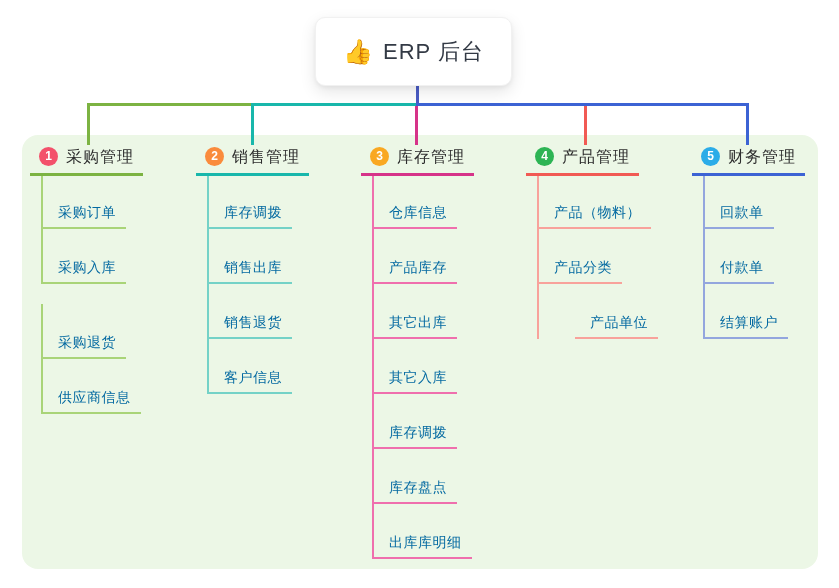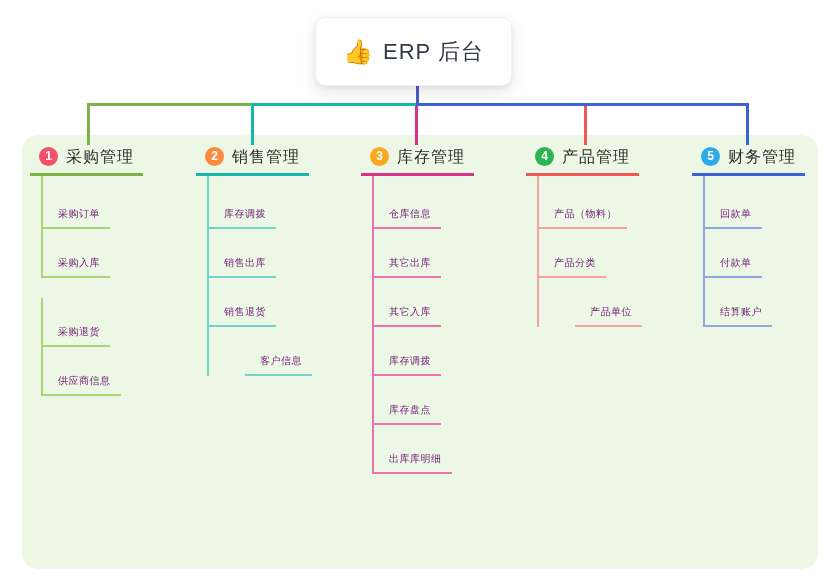--- a/index.html
+++ b/index.html
@@ -27,25 +27,25 @@
     display:inline-flex; align-items:center; gap:8px;
     padding:0 8px 6px 9px; border-bottom:3px solid; min-width:113px;
   }
   .badge {
     width:19px; height:19px; border-radius:50%; color:#fff;
     font-size:12px; font-weight:600; line-height:19px;
     display:flex; align-items:center; justify-content:center; flex:none;
   }
   .blabel { font-size:16px; line-height:20px; color:#2d2d2d; letter-spacing:1px; white-space:nowrap; }
   ul.children { list-style:none; margin:0 0 0 11px; padding:0; }
-  li.child { height:49px; display:flex; align-items:flex-end; border-left:2px solid; }
+  li.child { height:55px; display:flex; align-items:flex-end; border-left:2px solid; }
   li.child:first-child { height:53px; }
   .leaf {
-    font-size:10px; line-height:1.25; color:#701a75; white-space:nowrap;
-    border-bottom:2px solid; padding:0 10px 5px 15px; letter-spacing:0.5px;font-family:Liberation Mono, monospace;
+    font-size:14px; line-height:1.25; color:#0369a1; white-space:nowrap;
+    border-bottom:2px solid; padding:0 10px 5px 15px; letter-spacing:0.5px;
   }
 </style>
 </head>
 <body>
 
 <div class="stage">
   <div class="panel" id="panel" style="background: rgb(236, 247, 230);"></div>
   <div id="connectors">
       <div class="vline" style="left: 416px; top: 86px; width: 3px; height: 17px; background: rgb(74, 92, 197);"></div>
       <div class="vline" style="left: 87px; top: 103px; width: 3px; height: 42px; background: rgb(124, 179, 66);"></div>
@@ -85,30 +85,33 @@
         </div><ul class="children">
           <li class="child" style="border-left-color: rgb(116, 210, 199);">
             <span class="leaf" style="border-bottom-color: rgb(116, 210, 199);">库存调拨</span>
           </li>
           <li class="child" style="border-left-color: rgb(116, 210, 199);">
             <span class="leaf" style="border-bottom-color: rgb(116, 210, 199);">销售出库</span>
           </li>
           <li class="child" style="border-left-color: rgb(116, 210, 199);">
             <span class="leaf" style="border-bottom-color: rgb(116, 210, 199);">销售退货</span>
           </li>
-          <li class="child" style="border-left-color: rgb(116, 210, 199); padding-left: 36px;">
+          <li class="child" style="border-left-color: rgb(116, 210, 199);">
             <span class="leaf" style="border-bottom-color: rgb(116, 210, 199);">客户信息</span>
           </li>
         </ul></div>
       <div class="branch" style="left: 361px;"><div class="bheader" style="border-bottom-color: rgb(214, 51, 137);">
           <span class="badge" style="background: rgb(249, 168, 34);">3</span>
           <span class="blabel">库存管理</span>
         </div><ul class="children">
           <li class="child" style="border-left-color: rgb(239, 111, 173);">
             <span class="leaf" style="border-bottom-color: rgb(239, 111, 173);">仓库信息</span>
+          </li>
+          <li class="child" style="border-left-color: rgb(239, 111, 173);">
+            <span class="leaf" style="border-bottom-color: rgb(239, 111, 173);">产品库存</span>
           </li>
           <li class="child" style="border-left-color: rgb(239, 111, 173);">
             <span class="leaf" style="border-bottom-color: rgb(239, 111, 173);">其它出库</span>
           </li>
           <li class="child" style="border-left-color: rgb(239, 111, 173);">
             <span class="leaf" style="border-bottom-color: rgb(239, 111, 173);">其它入库</span>
           </li>
           <li class="child" style="border-left-color: rgb(239, 111, 173);">
             <span class="leaf" style="border-bottom-color: rgb(239, 111, 173);">库存调拨</span>
           </li>

